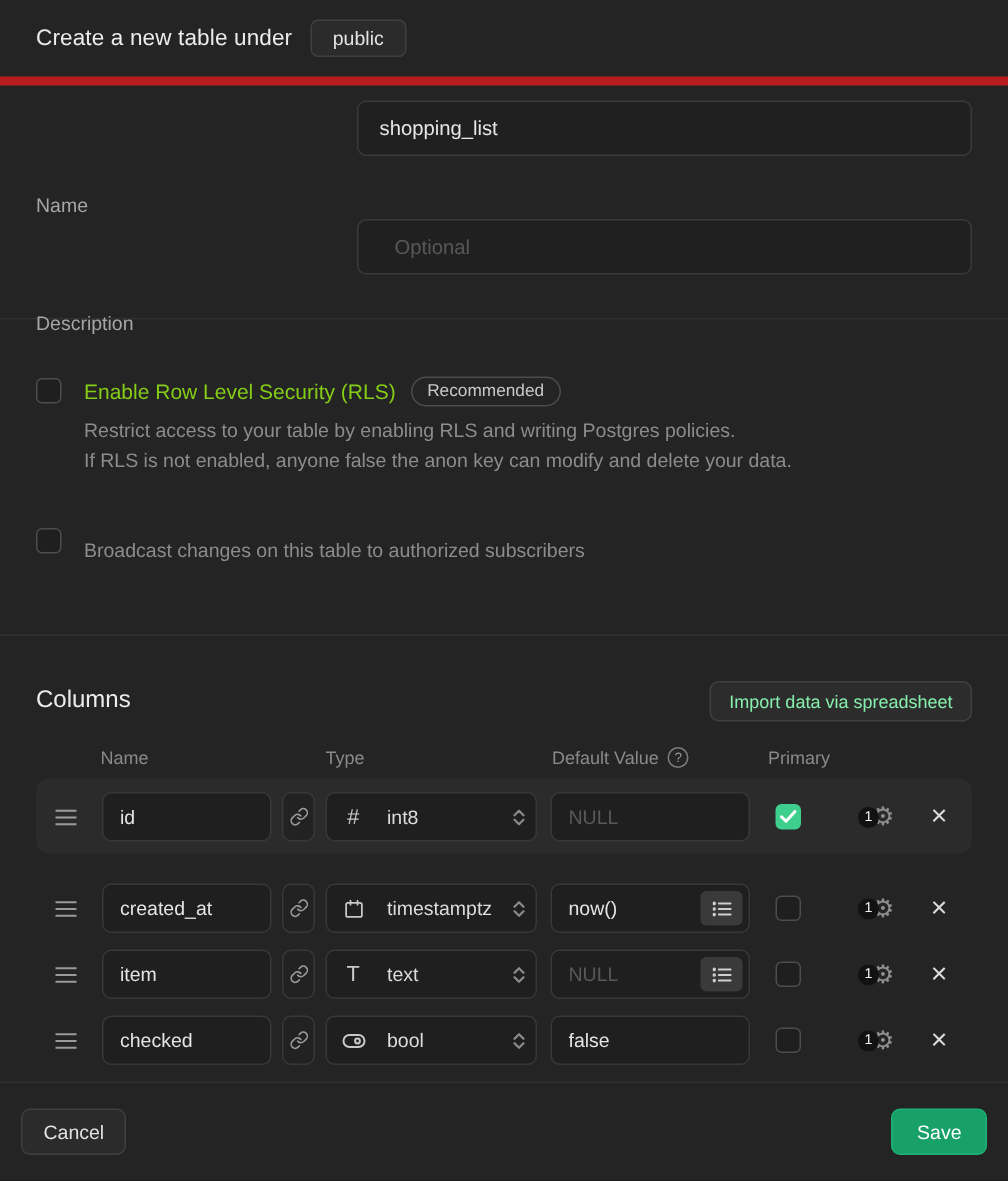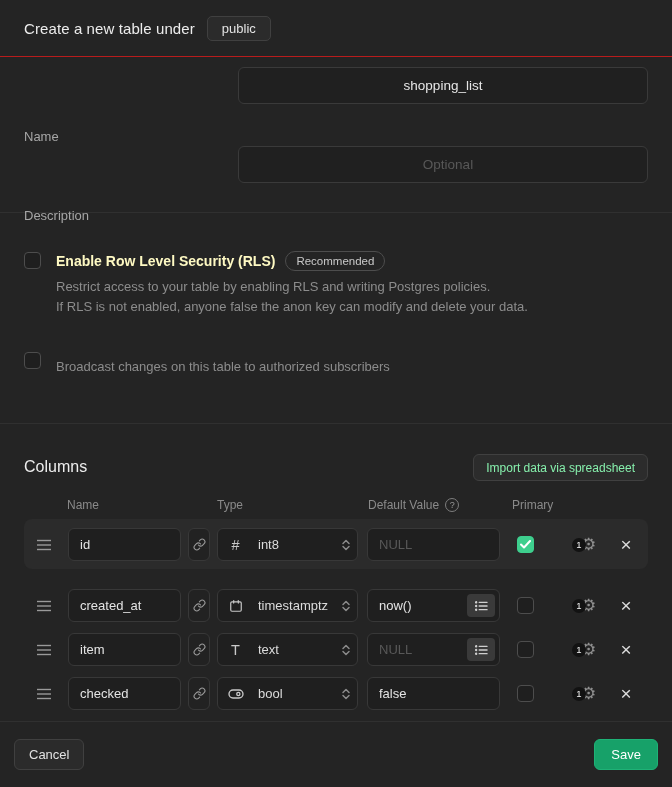--- a/index.html
+++ b/index.html
@@ -7,58 +7,57 @@
   body { font-family:"Liberation Sans", sans-serif; }
 
   .dialog {
     position:relative; width:672px; height:787px;
     background:#242424; color:#e8e8e8; overflow:hidden;
   }
 
   
   .dlg-header {
     position:relative; height:57px; display:flex; align-items:center;
-    padding:0 24px; gap:12px; border-bottom:1px solid #b91c1c;
+    padding:0 24px; gap:12px; border-bottom:6px solid #b91c1c;
   }
   .dlg-title { font-size:15px; color:#ececec; letter-spacing:.1px; }
   .schema-badge {
     font-family:Liberation Sans, sans-serif;
     font-size:13px; color:#e3e3e3; background:#2b2b2b;
     border:1px solid #404040; border-radius:5px; padding:4px 14px;
   }
 
   
   .sec-form { position:relative; height:156px; border-bottom:1px solid #303030; }
   .field-label { position:absolute; left:24px; font-size:13px; color:#a6a6a6; }
   .lbl-name { top:72px; }
   .lbl-desc { top:151px; }
   .big-input {
     position:absolute; left:238px; width:410px; height:37px;
     background:#202020; border:1px solid #3a3a3a; border-radius:6px;
     color:#e6e6e6; font-size:13.5px; padding:0 14px; outline:none;
     font-family:"Liberation Sans", sans-serif;
-    text-align:center;
   }
   .inp-name { top:10px; }
   .inp-desc { top:89px;padding-left:24px; }
   input::placeholder { color:#585858; }
 
   
   .sec-options { position:relative; height:211px; border-bottom:1px solid #303030; }
   .checkbox {
     position:absolute; left:24px; width:17px; height:17px;
     border:1.5px solid #4d4d4d; border-radius:4px; background:#1f1f1f; cursor:pointer;
   }
   .cb-rls { top:39px; }
   .cb-rt  { top:139px; }
   .opt-block { position:absolute; left:56px; right:24px; }
   .blk-rls { top:38px; }
   .blk-rt  { top:138px; }
   .opt-title-row { display:flex; align-items:center; gap:10px; }
-  .opt-title { font-size:14px; color:#fef9c3;font-weight:bold; }
+  .opt-title { font-size:14px; color:#84cc16; }
   .pill {
     font-size:11.5px; color:#c9c9c9; border:1px solid #4d4d4d;
     border-radius:999px; padding:2px 10px; line-height:14px;
   }
   .opt-desc { margin-top:6px; font-size:13px; line-height:20px; color:#8c8c8c; }
 
   
   .sec-columns { position:relative; height:298px; border-bottom:1px solid #303030; }
   .columns-heading { position:absolute; left:24px; top:34px; font-size:16px; color:#ededed; }
   .import-btn {

